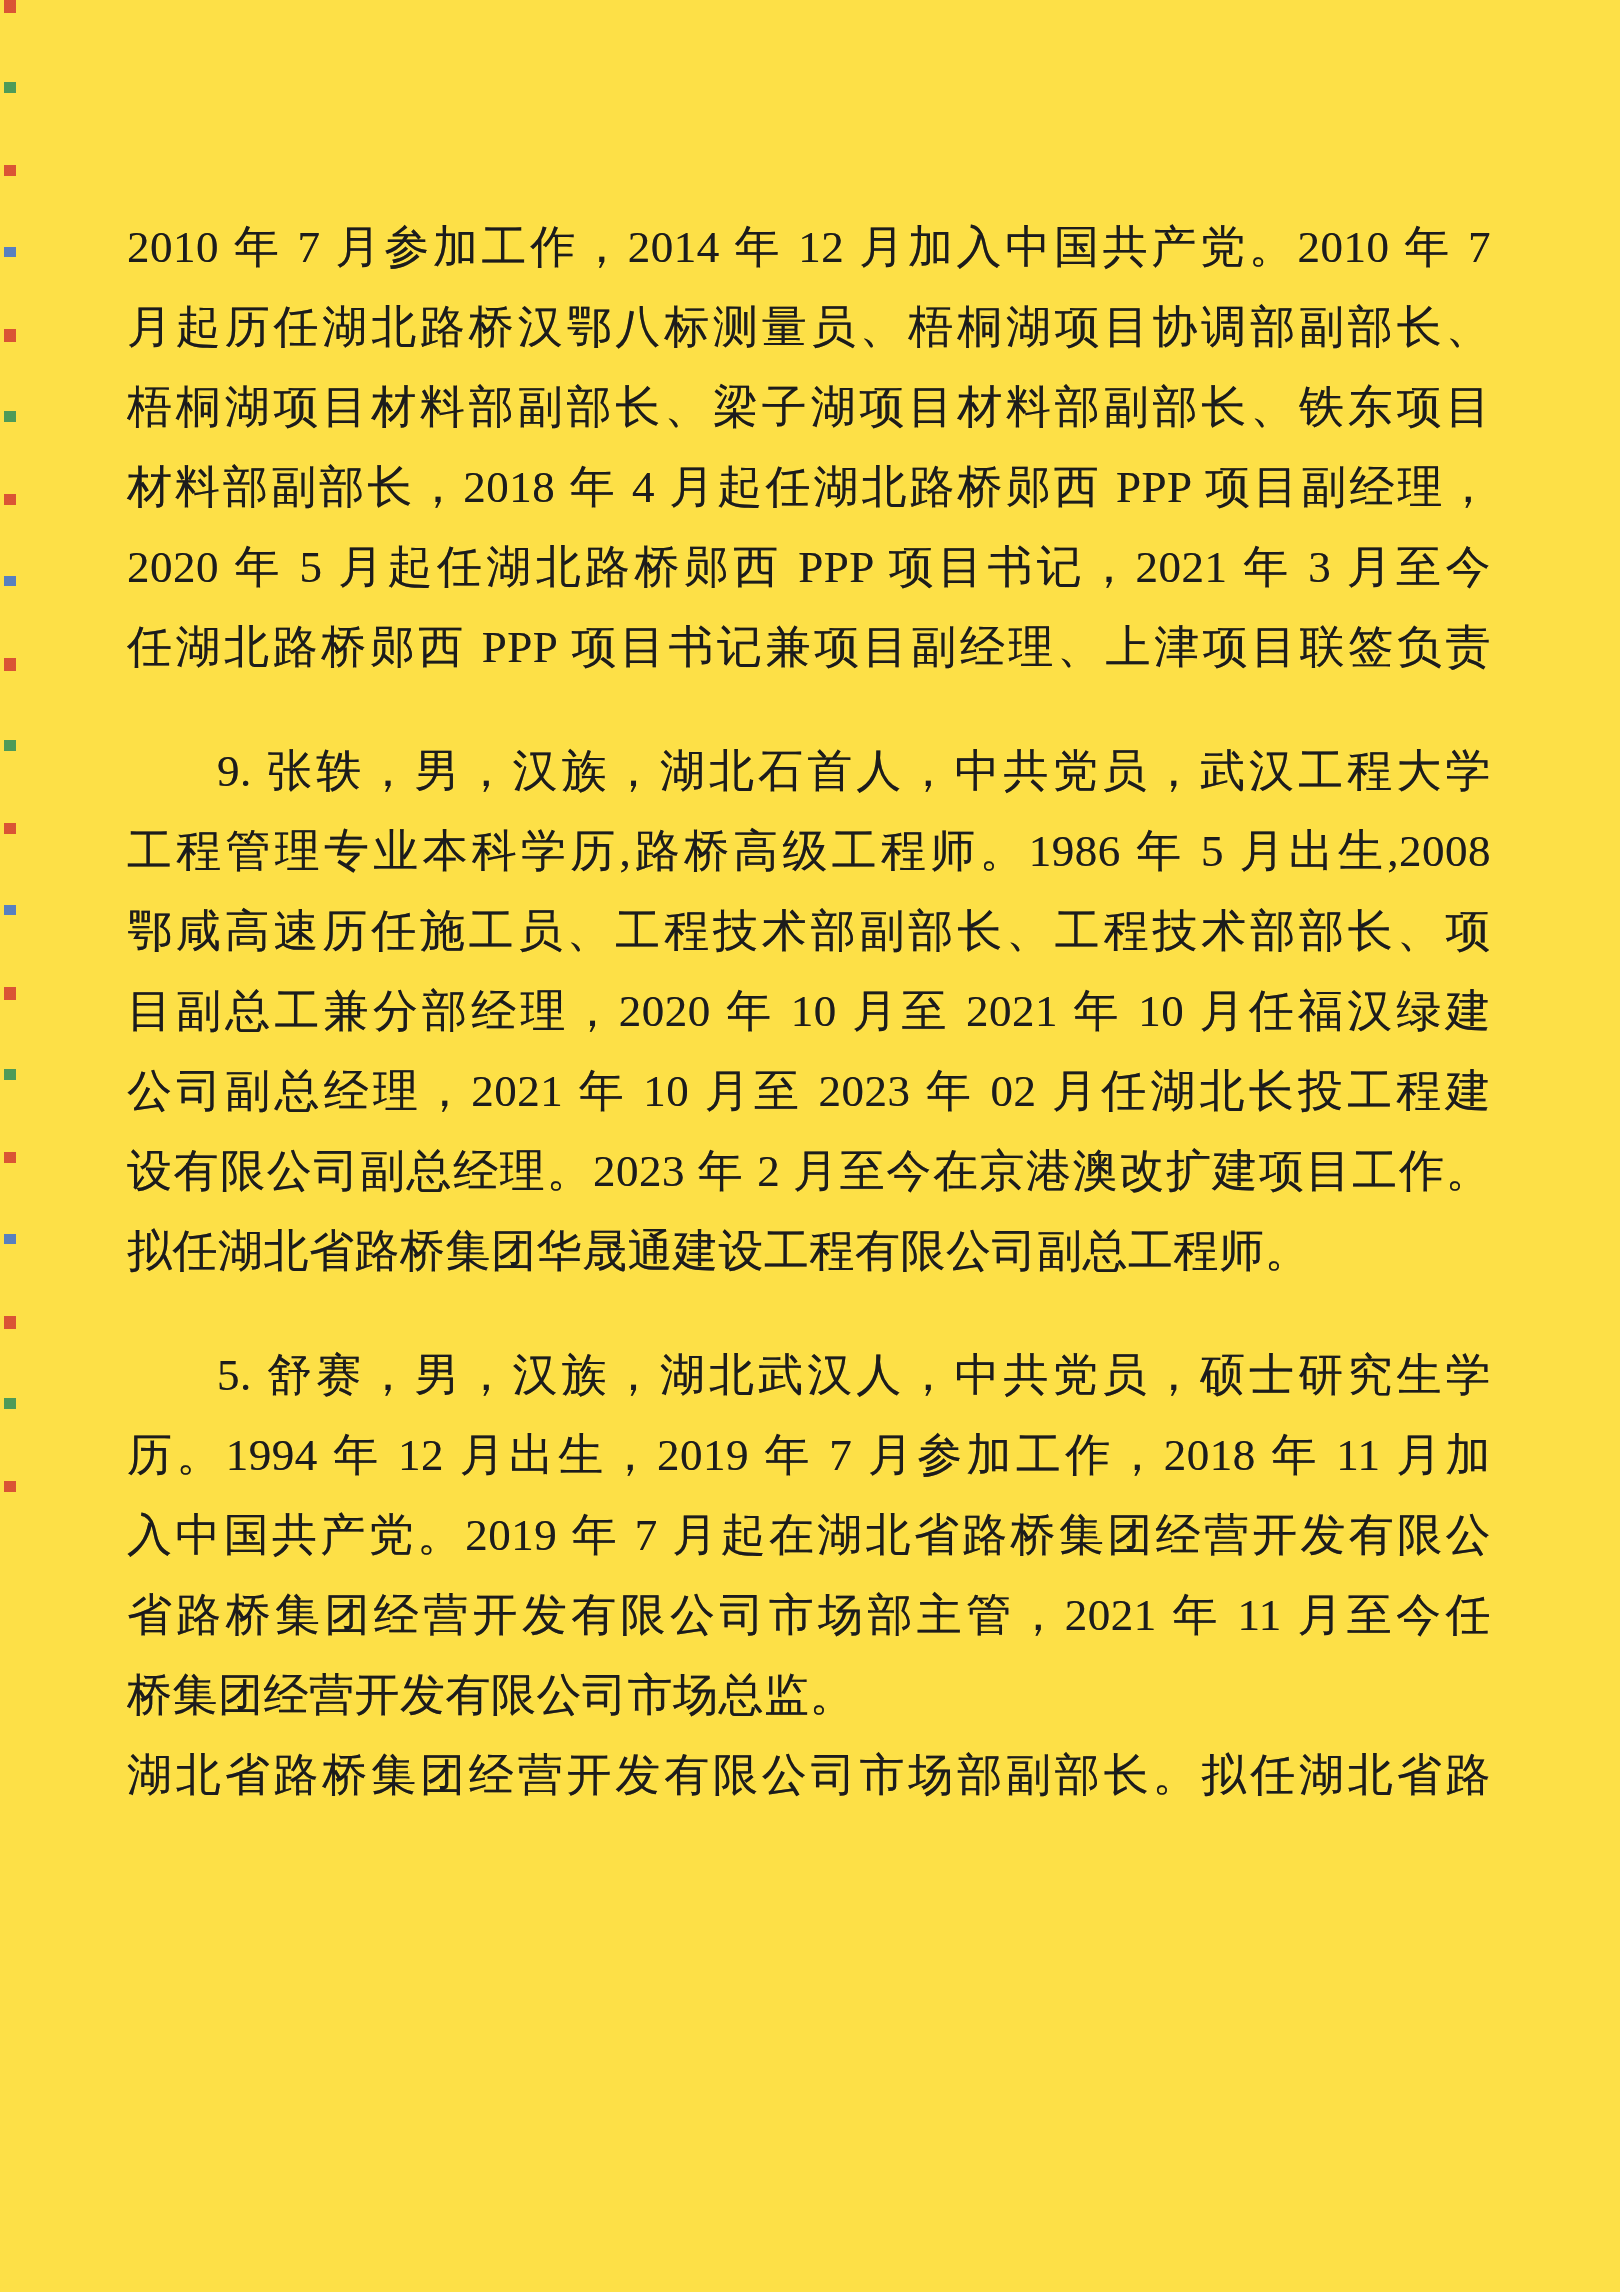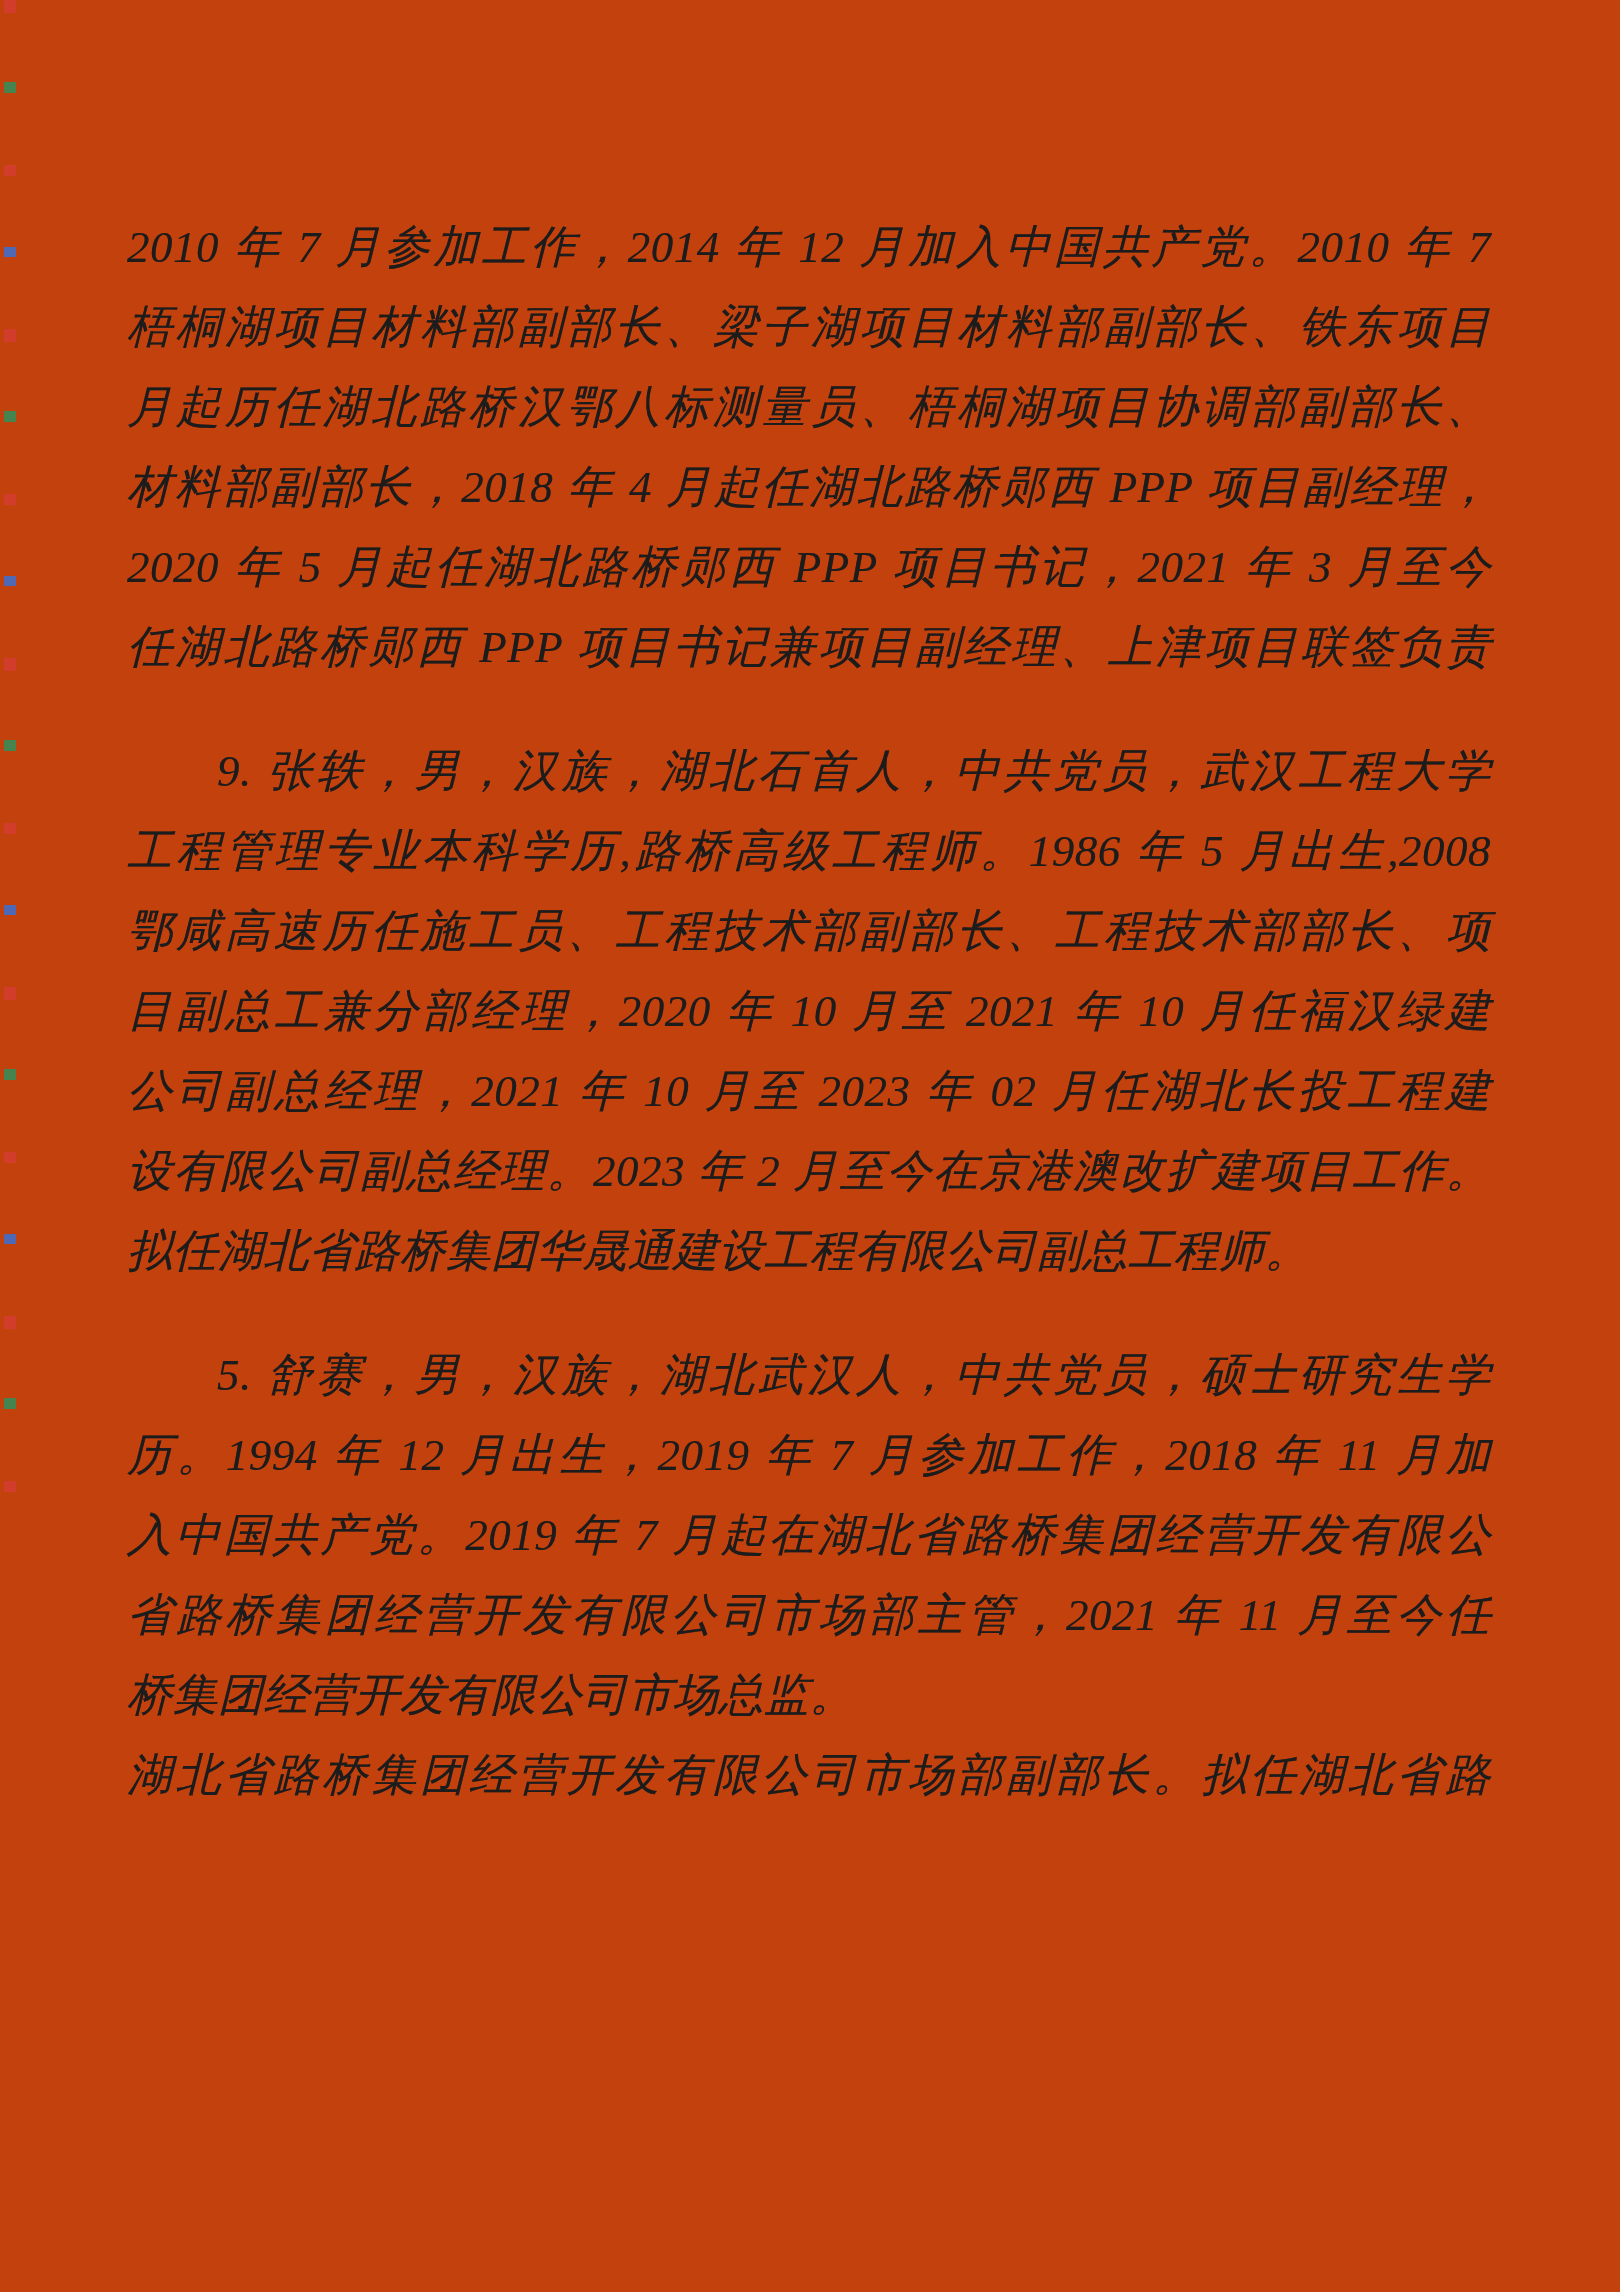--- a/index.html
+++ b/index.html
@@ -4,24 +4,23 @@
 <style>
   html, body {
     margin: 0;
     padding: 0;
     background: #e9e9e9;
   }
   .page {
     position: relative;
     width: 1620px;
     height: 2293px;
-    background: #c2410c;
+    background: #fde047;
     overflow: hidden;
     font-family: "Liberation Serif", "DejaVu Serif", serif;
-    font-style: italic;
   }
   
   .edge-artifacts {
     position: absolute;
     left: 3.9px;
     top: 0;
     width: 11.8px;
     height: 1558px;
     background: repeating-linear-gradient(
       to bottom,
@@ -72,22 +71,22 @@
 <body>
 
 <div class="page">
 
   <div class="edge-artifacts"></div>
 
   <div class="content">
 
     <div class="para">
       <div class="line">2010 年 7 月参加工作，2014 年 12 月加入中国共产党。2010 年 7</div>
+      <div class="line">月起历任湖北路桥汉鄂八标测量员、梧桐湖项目协调部副部长、</div>
       <div class="line">梧桐湖项目材料部副部长、梁子湖项目材料部副部长、铁东项目</div>
-      <div class="line">月起历任湖北路桥汉鄂八标测量员、梧桐湖项目协调部副部长、</div>
       <div class="line">材料部副部长，2018 年 4 月起任湖北路桥郧西 PPP 项目副经理，</div>
       <div class="line">2020 年 5 月起任湖北路桥郧西 PPP 项目书记，2021 年 3 月至今</div>
       <div class="line">任湖北路桥郧西 PPP 项目书记兼项目副经理、上津项目联签负责</div>
     </div>
 
     <div class="para">
       <div class="line indent">9. 张轶，男，汉族，湖北石首人，中共党员，武汉工程大学</div>
       <div class="line">工程管理专业本科学历,路桥高级工程师。1986 年 5 月出生,2008</div>
       <div class="line">鄂咸高速历任施工员、工程技术部副部长、工程技术部部长、项</div>
       <div class="line">目副总工兼分部经理，2020 年 10 月至 2021 年 10 月任福汉绿建</div>

